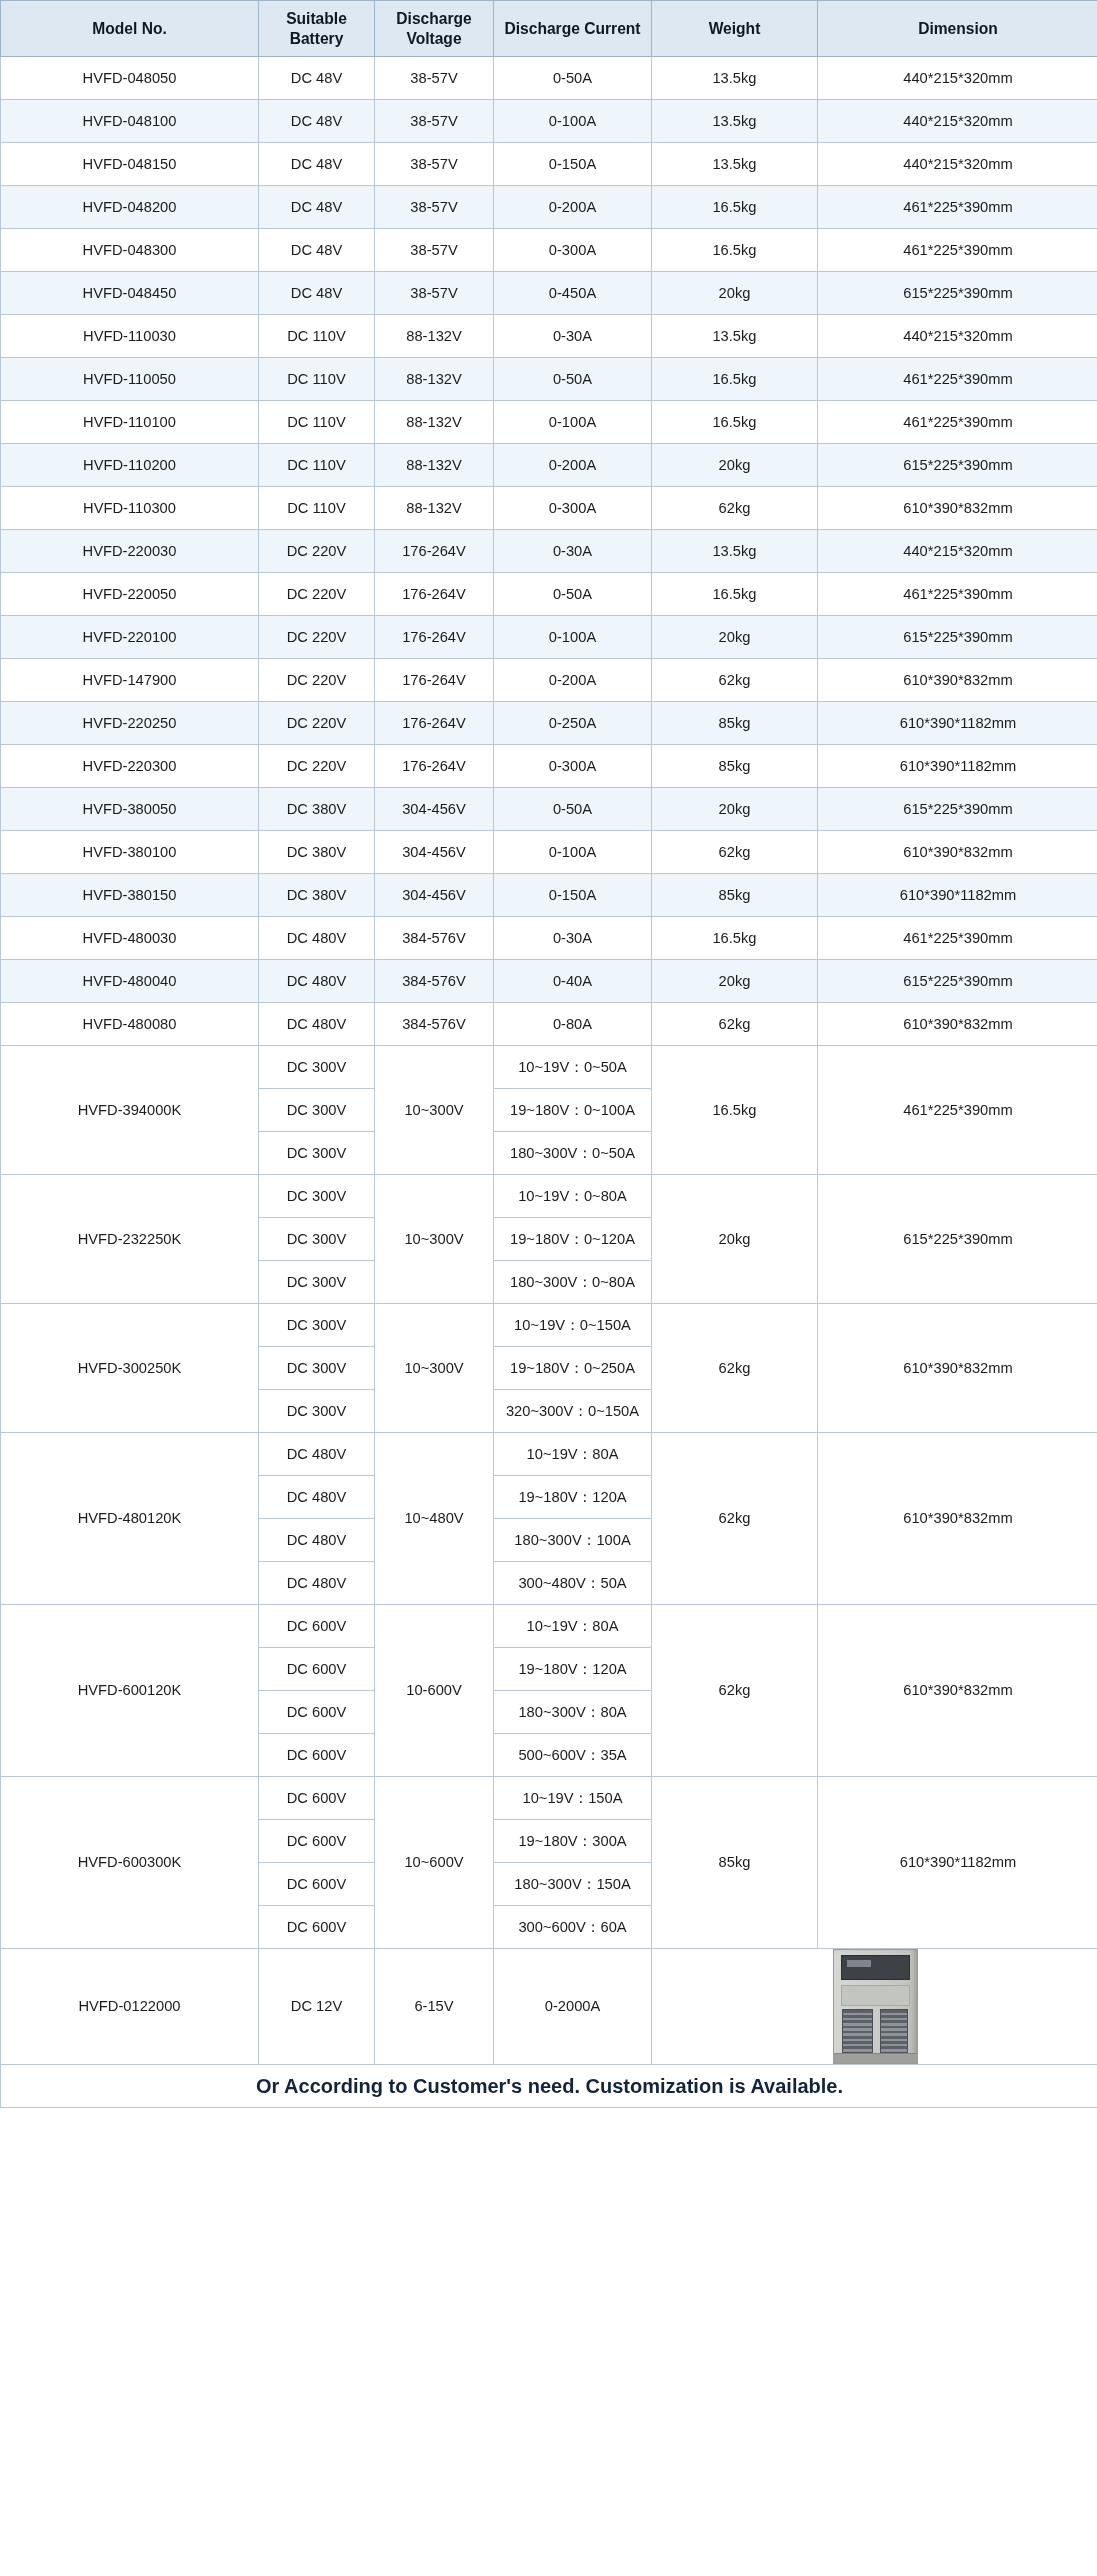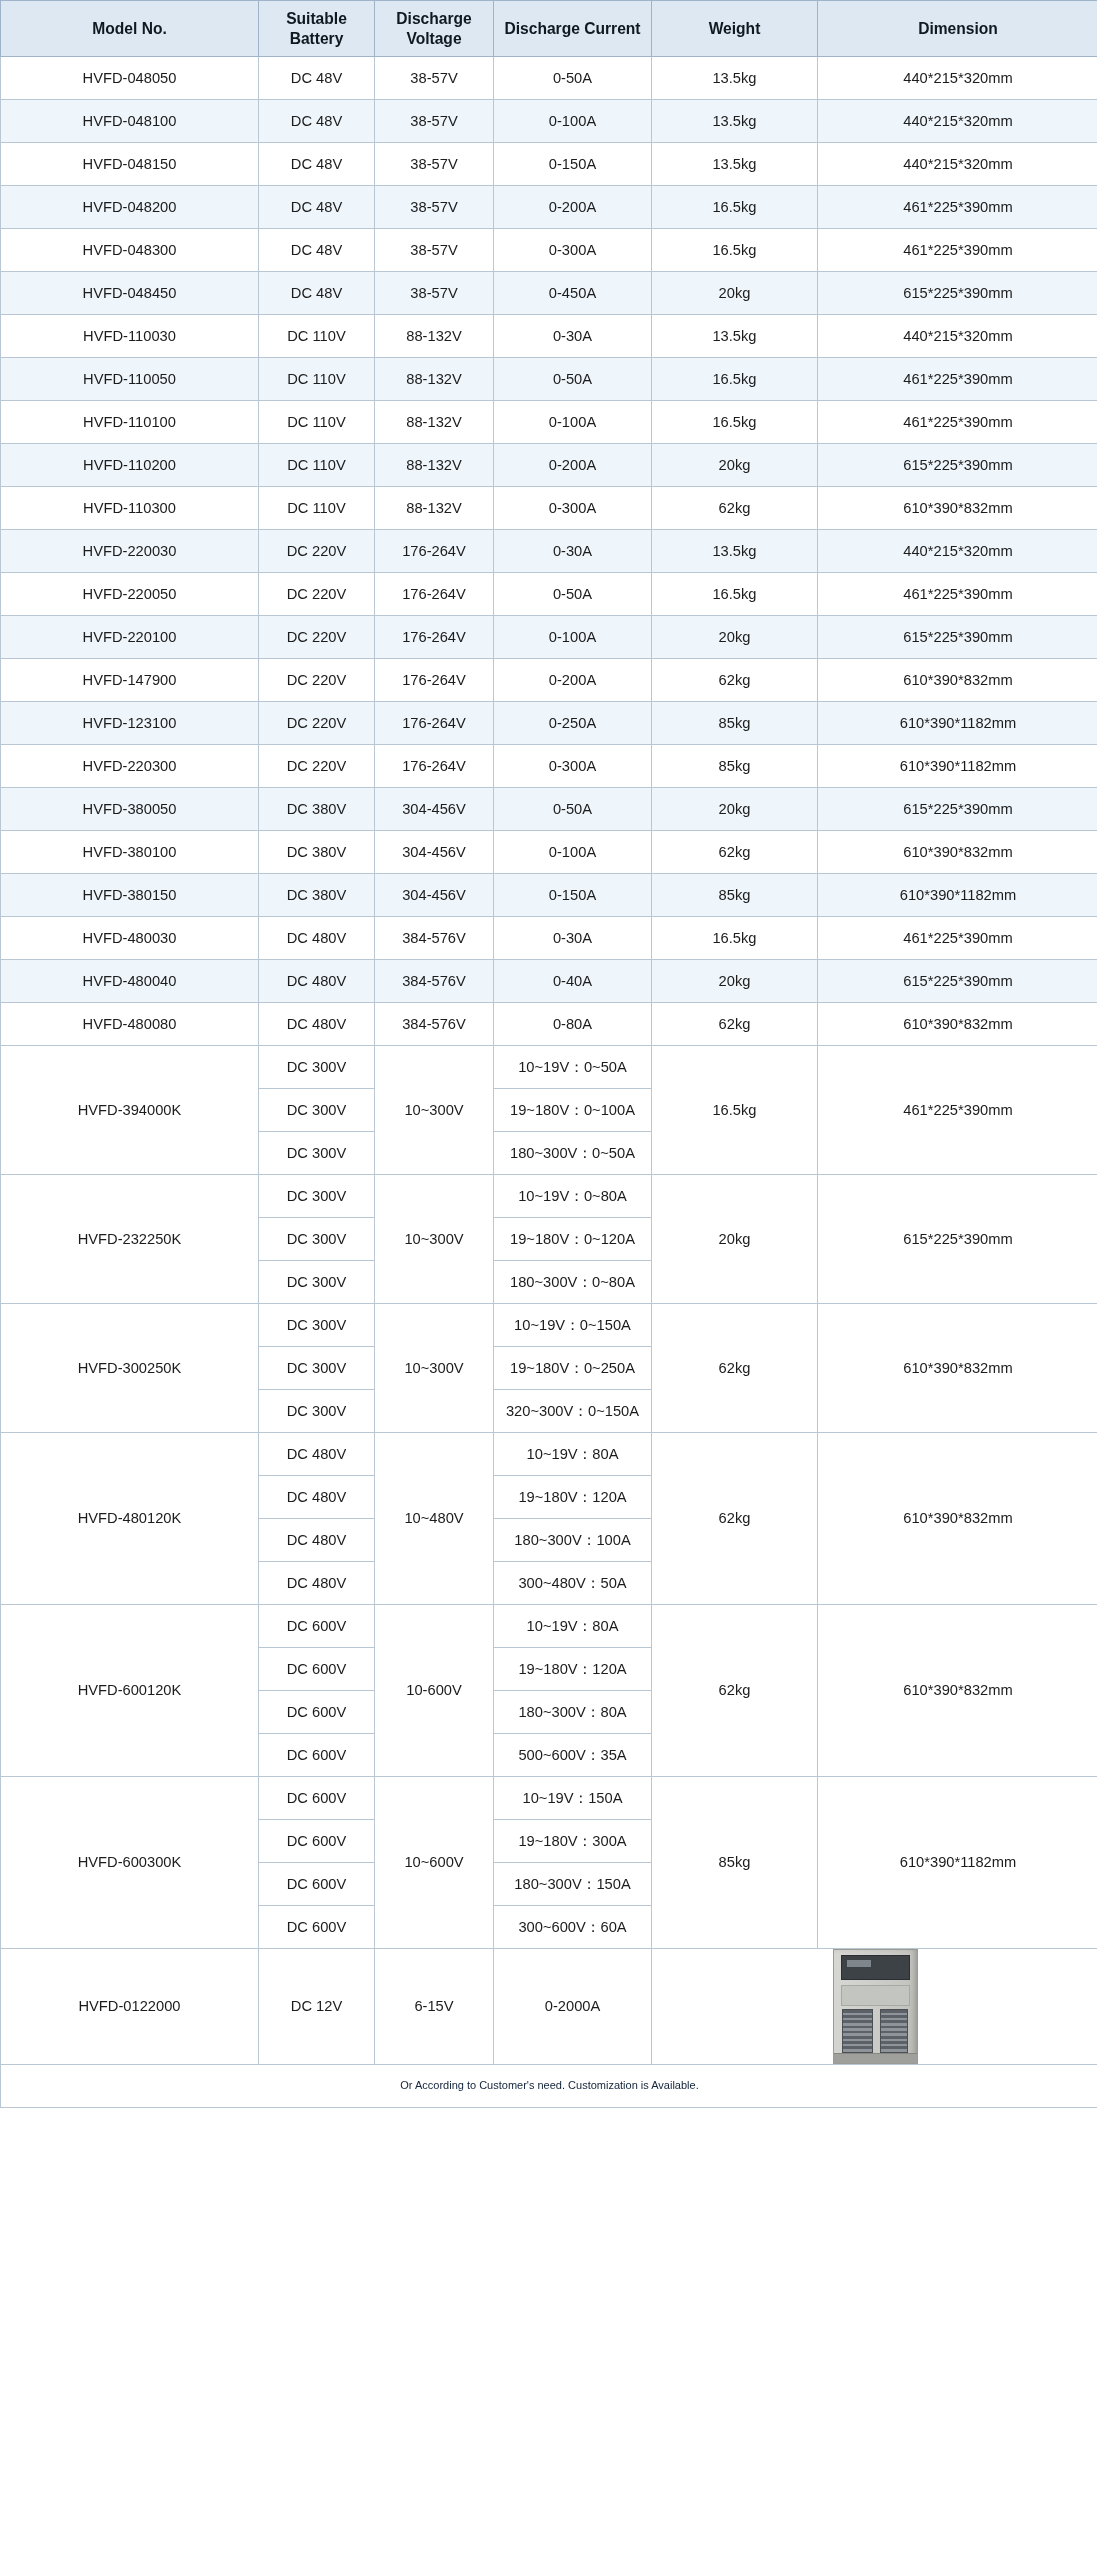--- a/index.html
+++ b/index.html
@@ -61,22 +61,22 @@
     height: 35px;
   }
   .tall-cell {
     height: 130px;
   }
   .product-cell {
     padding: 5.2px 0;
   }
   .footer-row td {
     background: #eef5fb;
-    font-weight: normal;
-    font-size: 11px;
+    font-weight: bold;
+    font-size: 20px;
     height: 43px;
     border-top: 1.7px solid #2f6fa8;
     color: #13243a;
   }
   
   .device {
     width: 83px;
     height: 113px;
     margin: 0 auto;
     position: relative;
@@ -275,21 +275,21 @@
     </tr>
     <tr>
       <td>HVFD-147900</td>
       <td>DC 220V</td>
       <td>176-264V</td>
       <td>0-200A</td>
       <td>62kg</td>
       <td>610*390*832mm</td>
     </tr>
     <tr class="alt">
-      <td>HVFD-123100</td>
+      <td>HVFD-220250</td>
       <td>DC 220V</td>
       <td>176-264V</td>
       <td>0-250A</td>
       <td>85kg</td>
       <td>610*390*1182mm</td>
     </tr>
     <tr>
       <td>HVFD-220300</td>
       <td>DC 220V</td>
       <td>176-264V</td>

